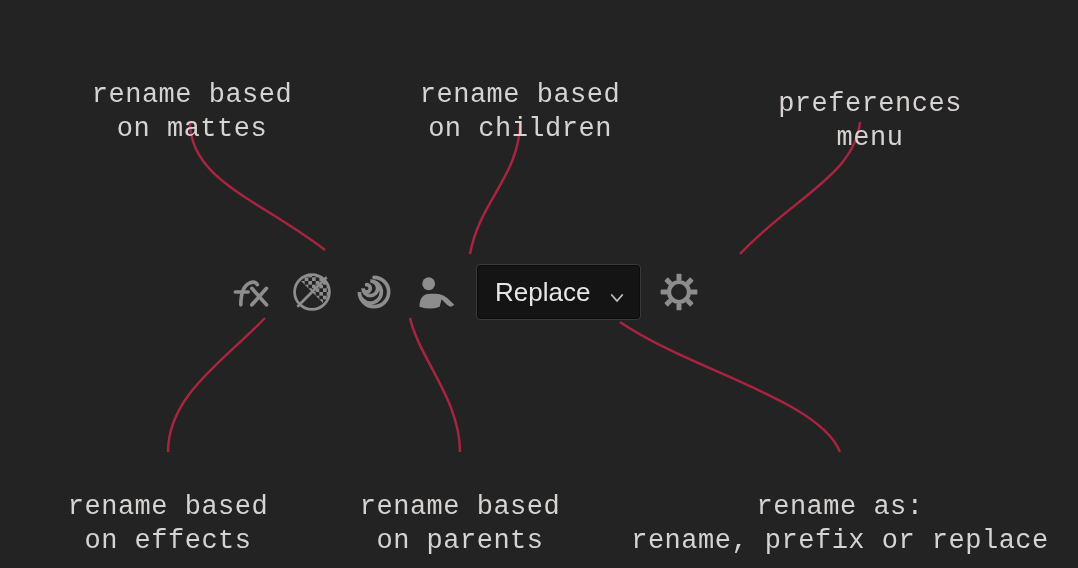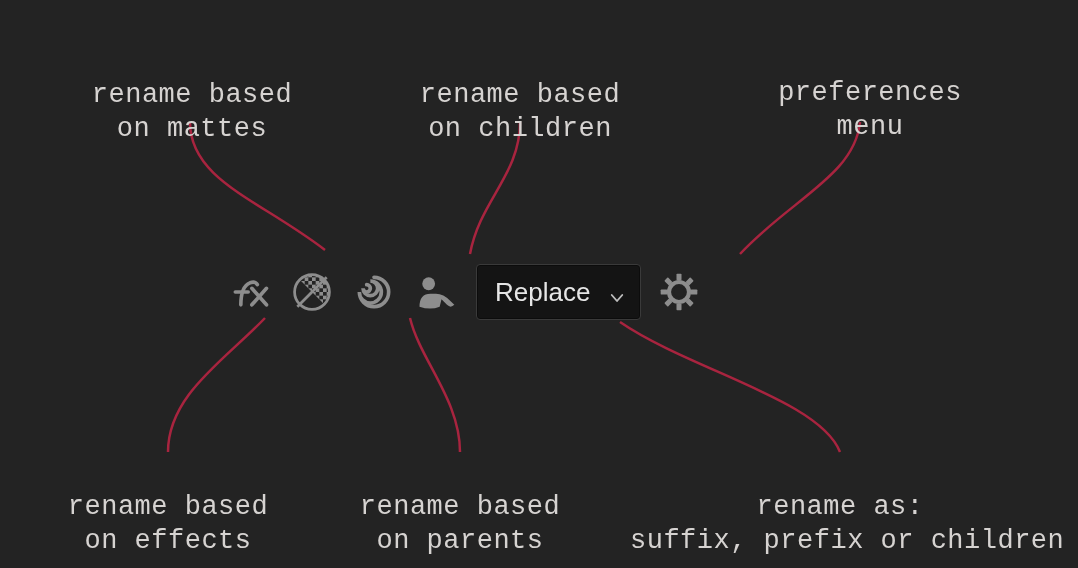--- a/index.html
+++ b/index.html
@@ -23,21 +23,21 @@
     line-height: 1.25;
     text-align: center;
     font-weight: 300;
     letter-spacing: 0.5px;
     white-space: pre;
     margin-top: 32px;
   }
   
   .lbl-mattes    { left: 32px;  top: 47px;  width: 320px; }
   .lbl-children  { left: 380px; top: 47px;  width: 280px; }
-  .lbl-prefs     { left: 730px; top: 45px;  width: 280px; }
+  .lbl-prefs     { left: 730px; top: 56px;  width: 280px; }
   .lbl-effects   { left: 18px;  top: 459px; width: 300px; }
   .lbl-parents   { left: 310px; top: 459px; width: 300px; }
   .lbl-renameas  { left: 630px; top: 459px; width: 420px; }
 
   
   .toolbar {
     position: absolute;
     left: 228px;
     top: 262px;
     height: 60px;
@@ -117,21 +117,21 @@
 on mattes</div>
   <div class="label lbl-children">rename based
 on children</div>
   <div class="label lbl-prefs">preferences
 menu</div>
   <div class="label lbl-effects">rename based
 on effects</div>
   <div class="label lbl-parents">rename based
 on parents</div>
   <div class="label lbl-renameas">rename as:
-suffix, prefix or children</div>
+rename, prefix or replace</div>
 
   <div class="toolbar">
 
     <div class="tb-icon" title="rename based on effects">
       <svg viewBox="0 0 48 48">
 
         <path d="M14 38 Q14 18 24 14 Q30 12 32 16" stroke="currentColor" stroke-width="4" fill="none" stroke-linecap="round"></path>
         <line x1="8" y1="24" x2="22" y2="24" stroke="currentColor" stroke-width="4" stroke-linecap="round"></line>
         <line x1="26" y1="20" x2="42" y2="38" stroke="currentColor" stroke-width="4" stroke-linecap="round"></line>
         <line x1="42" y1="20" x2="26" y2="38" stroke="currentColor" stroke-width="4" stroke-linecap="round"></line>

